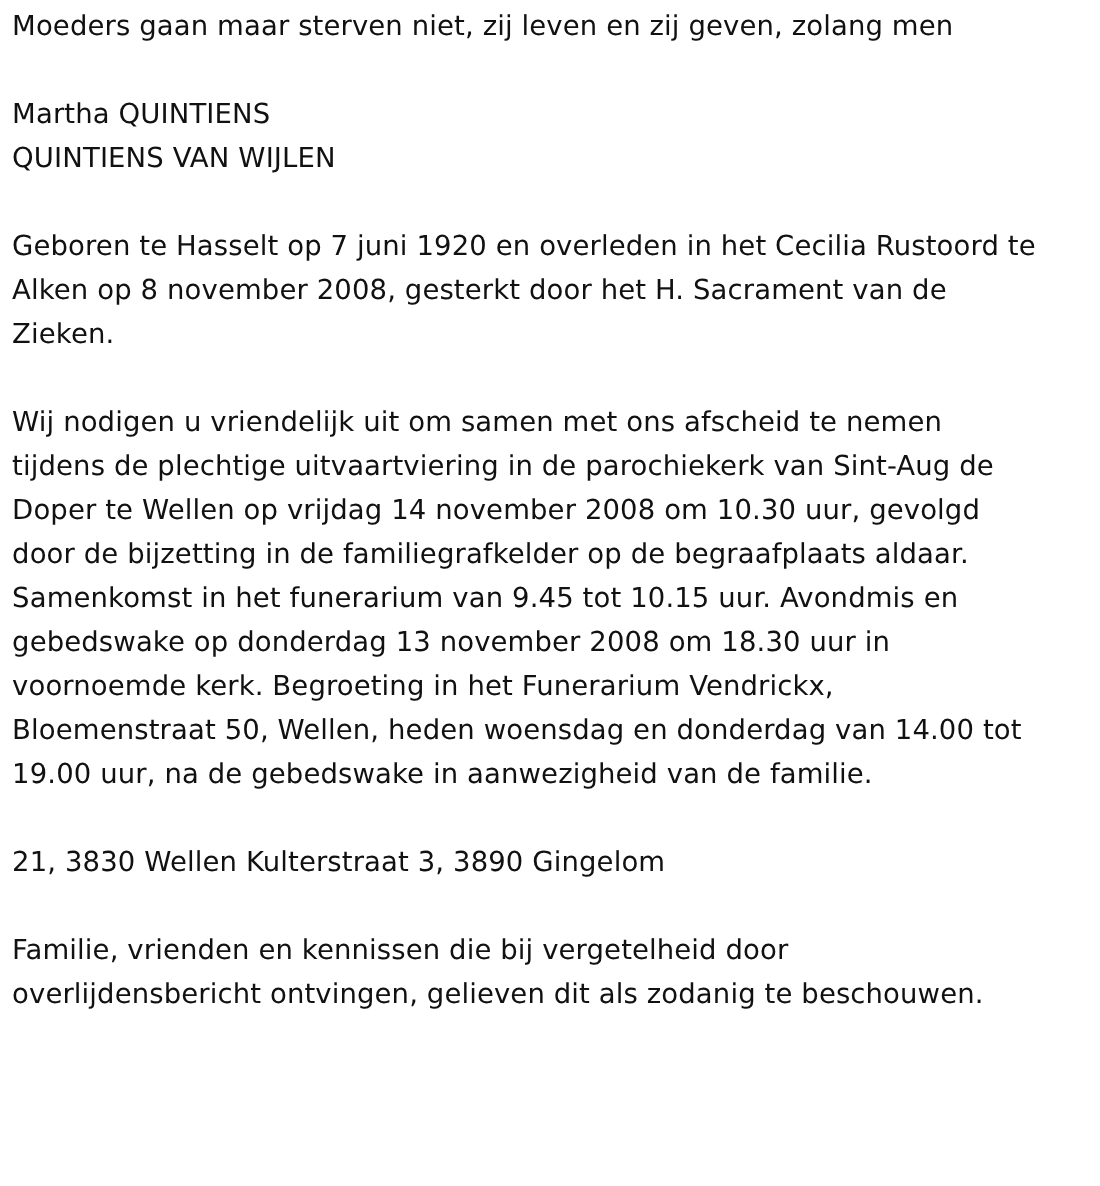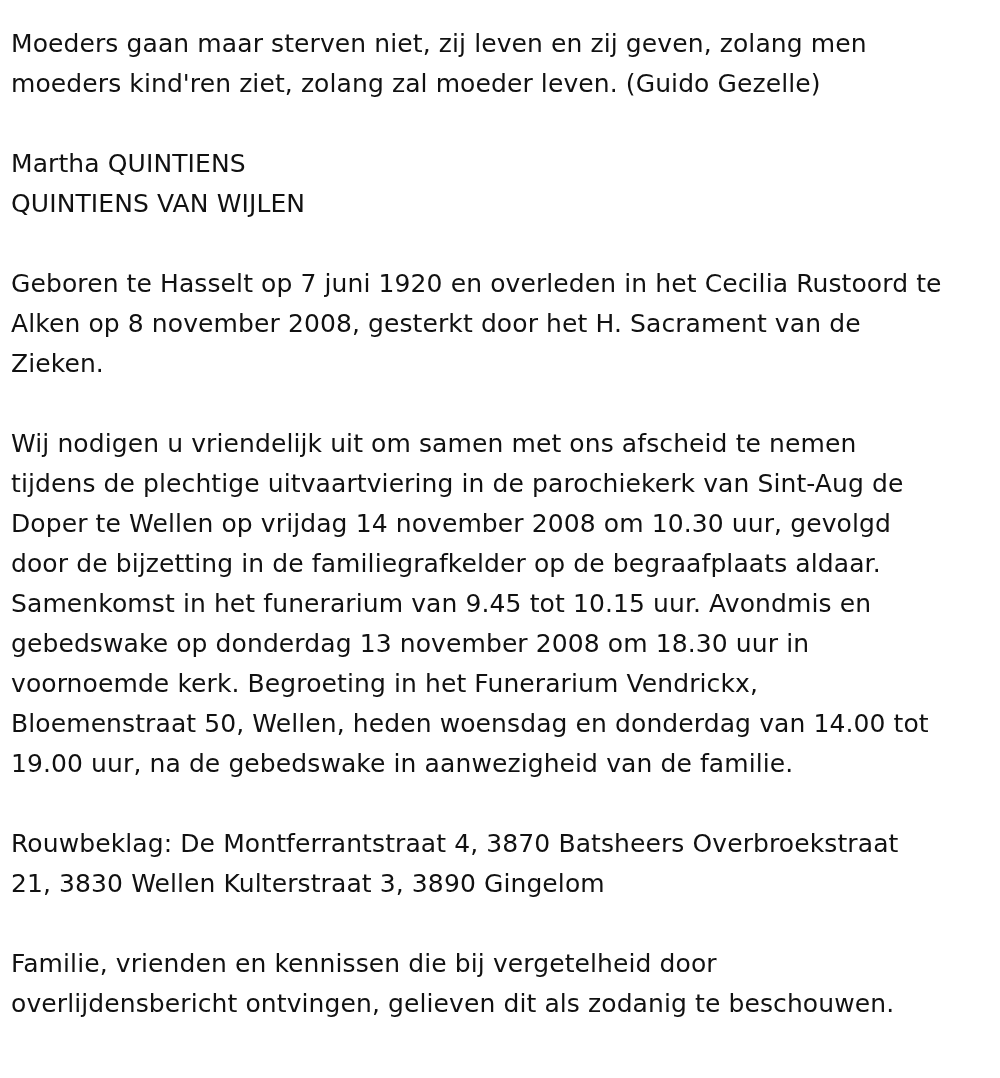--- a/index.html
+++ b/index.html
@@ -5,41 +5,40 @@
     html, body { margin: 0; padding: 0; background: #ffffff; }
     body {
       width: 1000px;
       height: 1078px;
       overflow: hidden;
       font-family: "DejaVu Sans", sans-serif;
       color: #111111;
     }
     .doc {
       position: relative;
-      padding: 24px 0 0 11px;
+      padding: 4px 0 0 11px;
     }
     .line {
       font-size: 25px;
       line-height: 40px;
       height: 40px;
       white-space: nowrap;
       letter-spacing: 0.1px;
     }
     .gap { height: 40px; }
     .bold { font-weight: normal; }
     .block { margin: 0; }
   </style>
 </head>
 <body>
 
 <div class="doc">
 
   <div class="block">
     <div class="line">Moeders gaan maar sterven niet, zij leven en zij geven, zolang men</div>
-    <div class="line">moeders kind'ren ziet, zolang zal moeder leven. (Guido Gezelle)</div>
   </div>
 
   <div class="gap"></div>
 
   <div class="block">
     <div class="line bold">Martha QUINTIENS</div>
     <div class="line">QUINTIENS VAN WIJLEN</div>
   </div>
 
   <div class="gap"></div>
@@ -60,21 +59,20 @@
     <div class="line">Samenkomst in het funerarium van 9.45 tot 10.15 uur. Avondmis en</div>
     <div class="line">gebedswake op donderdag 13 november 2008 om 18.30 uur in</div>
     <div class="line">voornoemde kerk. Begroeting in het Funerarium Vendrickx,</div>
     <div class="line">Bloemenstraat 50, Wellen, heden woensdag en donderdag van 14.00 tot</div>
     <div class="line">19.00 uur, na de gebedswake in aanwezigheid van de familie.</div>
   </div>
 
   <div class="gap"></div>
 
   <div class="block">
-    <div class="line">Rouwbeklag: De Montferrantstraat 4, 3870 Batsheers Overbroekstraat</div>
     <div class="line">21, 3830 Wellen Kulterstraat 3, 3890 Gingelom</div>
   </div>
 
   <div class="gap"></div>
 
   <div class="block">
     <div class="line">Familie, vrienden en kennissen die bij vergetelheid door</div>
     <div class="line">overlijdensbericht ontvingen, gelieven dit als zodanig te beschouwen.</div>
   </div>
 

